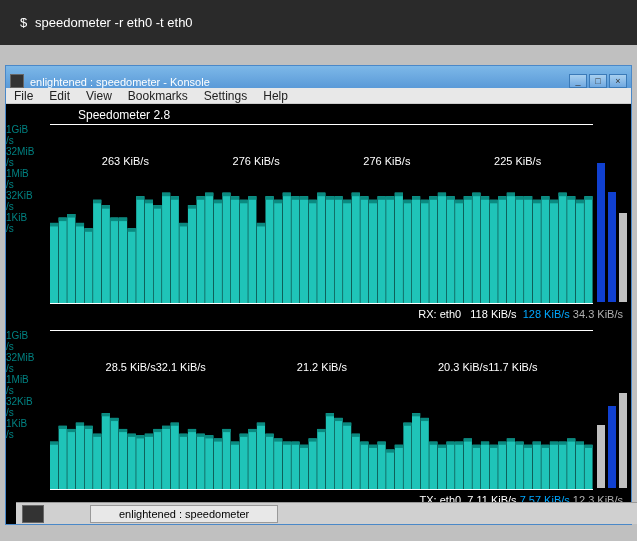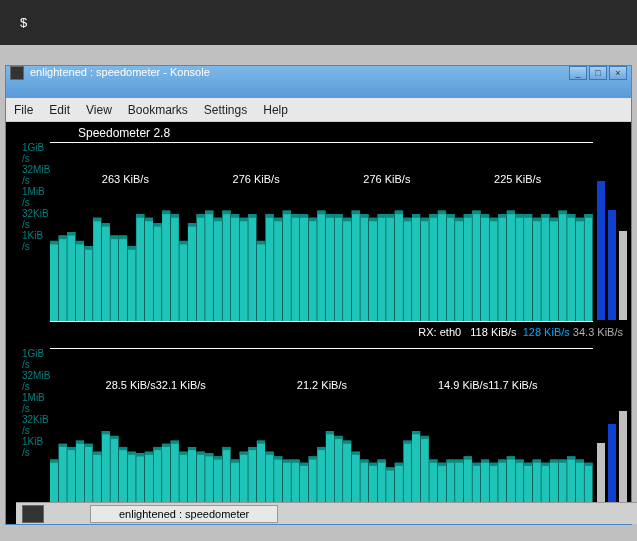--- a/index.html
+++ b/index.html
@@ -1,48 +1,49 @@
 <!DOCTYPE html>
 <html><head>
 <meta charset="utf-8">
 <style>
 * { margin:0; padding:0; box-sizing:border-box; font-family:sans-serif; }
 body { background:#c0c0c0; width:637px; height:541px; overflow:hidden; position:relative; }
 .cmd-bar { background:#2a2a2a; color:#fff; padding:10px 20px; font-family:monospace; font-size:13px; height:45px; display:flex; align-items:center; }
 .window { position:absolute; top:65px; left:5px; width:627px; height:460px; border:1px solid #4a88c8; background:#e8e8e8; display:flex; flex-direction:column; }
-.titlebar { background:linear-gradient(to bottom,#7db8e8,#5a9ad8); height:32px; display:flex; align-items:flex-start; padding:0 4px; color:#fff; font-size:11px; }
+.titlebar { background:linear-gradient(to bottom,#7db8e8,#5a9ad8); height:22px; display:flex; align-items:flex-end; padding:0 4px; color:#fff; font-size:11px; }
 .tb-icon { width:14px; height:14px; background:#333; margin-right:6px; border:1px solid #666; }
 .tb-title { flex:1; }
 .tb-btns { display:flex; gap:2px; }
 .tb-btn { width:18px; height:14px; background:linear-gradient(to bottom,#a8d0f0,#70a8e0); border:1px solid #3a7ab8; font-size:9px; display:flex; align-items:center; justify-content:center; cursor:pointer; color:#333; }
-.menubar { background:#e8e8e8; height:24px; display:flex; align-items:center; padding:0 8px; gap:16px; font-size:12px; color:#222; border-bottom:1px solid #ccc; }
+.menubar { background:#e8e8e8; height:16px; display:flex; align-items:center; padding:0 8px; gap:16px; font-size:12px; color:#222; border-bottom:1px solid #ccc; }
 .menubar span { cursor:pointer; }
 .term { flex:1; background:#000; color:#fff; font-family:monospace; font-size:12px; position:relative; overflow:hidden; }
 .term-inner { padding:4px 0 0 0; }
 .app-title { color:#fff; padding-left:72px; font-size:12px; }
 .chart-row { display:flex; height:180px; margin-top:2px; }
-.ylabels { width:44px; color:#008080; font-size:10px; display:flex; flex-direction:column; text-align:left; padding-left:16px; line-height:1.1; }
+.ylabels { width:44px; color:#008080; font-size:10px; display:flex; flex-direction:column; text-align:left; padding-left:0; line-height:1.1; }
 .ylabels div { flex:0 0 auto; }
 .chart-area { flex:1; position:relative; border-top:1px solid #fff; border-bottom:1px solid #fff; }
 .data-labels { position:absolute; top:30px; left:0; right:0; display:flex; justify-content:space-around; color:#fff; font-size:11px; padding:0 10px; }
 .bars-svg { position:absolute; top:0; left:0; width:100%; height:100%; }
 .side-bars { width:38px; display:flex; align-items:flex-end; justify-content:center; gap:3px; padding-bottom:2px; }
 .sbar { width:8px; }
 .status-line { color:#fff; font-size:11px; text-align:right; padding:4px 8px 8px 0; }
 .status-line .cyan { color:#00a8ff; }
 .status-line .grey { color:#b0b0b0; }
 .taskbar { position:absolute; bottom:0; left:10px; width:627px; height:22px; background:#d0d0d0; border-top:1px solid #999; display:flex; align-items:center; }
 .task-icon { width:22px; height:18px; background:#333; margin:0 6px; border:1px solid #666; }
 .task-item { background:#e8e8e8; border:1px solid #999; padding:2px 28px; font-size:11px; margin-left:40px; }
 </style>
 </head>
 <body>
 
 <div class="cmd-bar">
   <span>$</span>&nbsp;
+  <span>speedometer -r eth0 -t eth0</span>
 </div>
 
 <div class="window">
   <div class="titlebar">
     <div class="tb-icon"></div>
     <div class="tb-title">enlightened : speedometer - Konsole</div>
     <div class="tb-btns">
       <div class="tb-btn">_</div>
       <div class="tb-btn">□</div>
       <div class="tb-btn">×</div>
@@ -231,21 +232,21 @@
             <div></div>
             <div>32KiB</div>
             <div>/s</div>
             <div>1KiB</div>
             <div>/s</div>
           </div>
         <div class="chart-area">
           <div class="data-labels" id="labels2">
               <span>28.5 KiB/s32.1 KiB/s</span>
               <span>21.2 KiB/s</span>
-              <span>14.9 KiB/s11.7 KiB/s</span>
+              <span>20.3 KiB/s11.7 KiB/s</span>
             </div>
           <svg class="bars-svg" id="svg2" preserveAspectRatio="none" viewBox="0 0 100 100">
               <rect x="0" width="1.5079365079365077" y="70" height="30" fill="#1fc4b8"></rect>
               <rect x="0" width="1.5079365079365077" y="70" height="2" fill="#0a8a80"></rect>
               <rect x="1.5873015873015872" width="1.5079365079365077" y="60" height="40" fill="#1fc4b8"></rect>
               <rect x="1.5873015873015872" width="1.5079365079365077" y="60" height="2" fill="#0a8a80"></rect>
               <rect x="3.1746031746031744" width="1.5079365079365077" y="62" height="38" fill="#1fc4b8"></rect>
               <rect x="3.1746031746031744" width="1.5079365079365077" y="62" height="2" fill="#0a8a80"></rect>
               <rect x="4.761904761904762" width="1.5079365079365077" y="58" height="42" fill="#1fc4b8"></rect>
               <rect x="4.761904761904762" width="1.5079365079365077" y="58" height="2" fill="#0a8a80"></rect>

